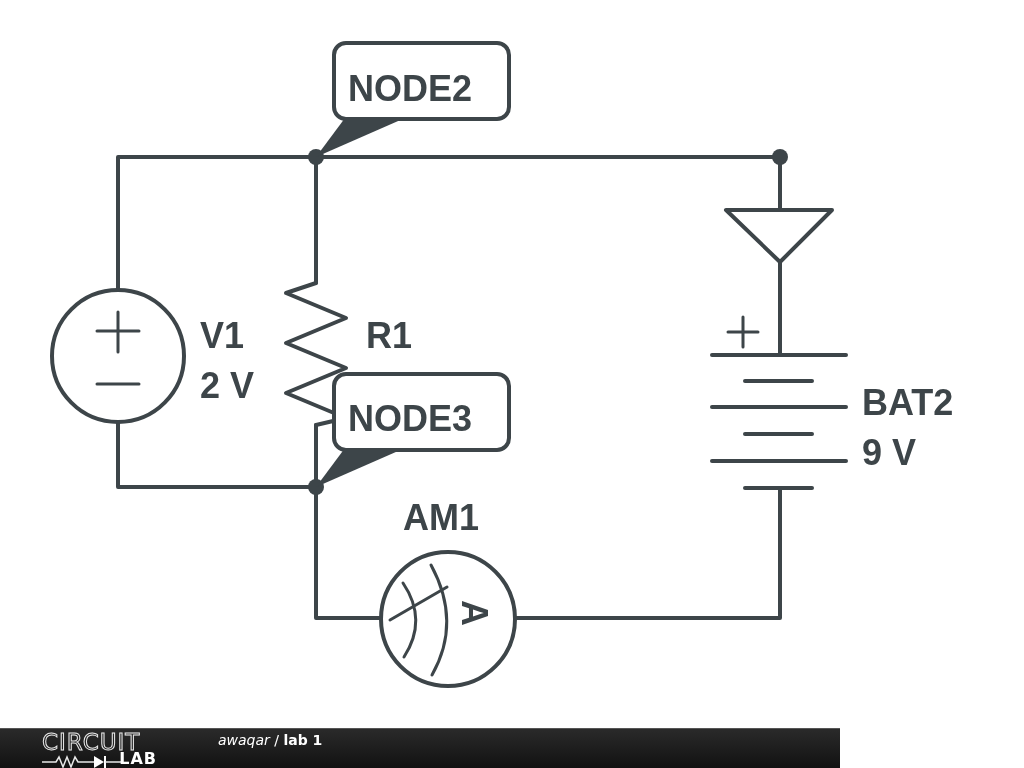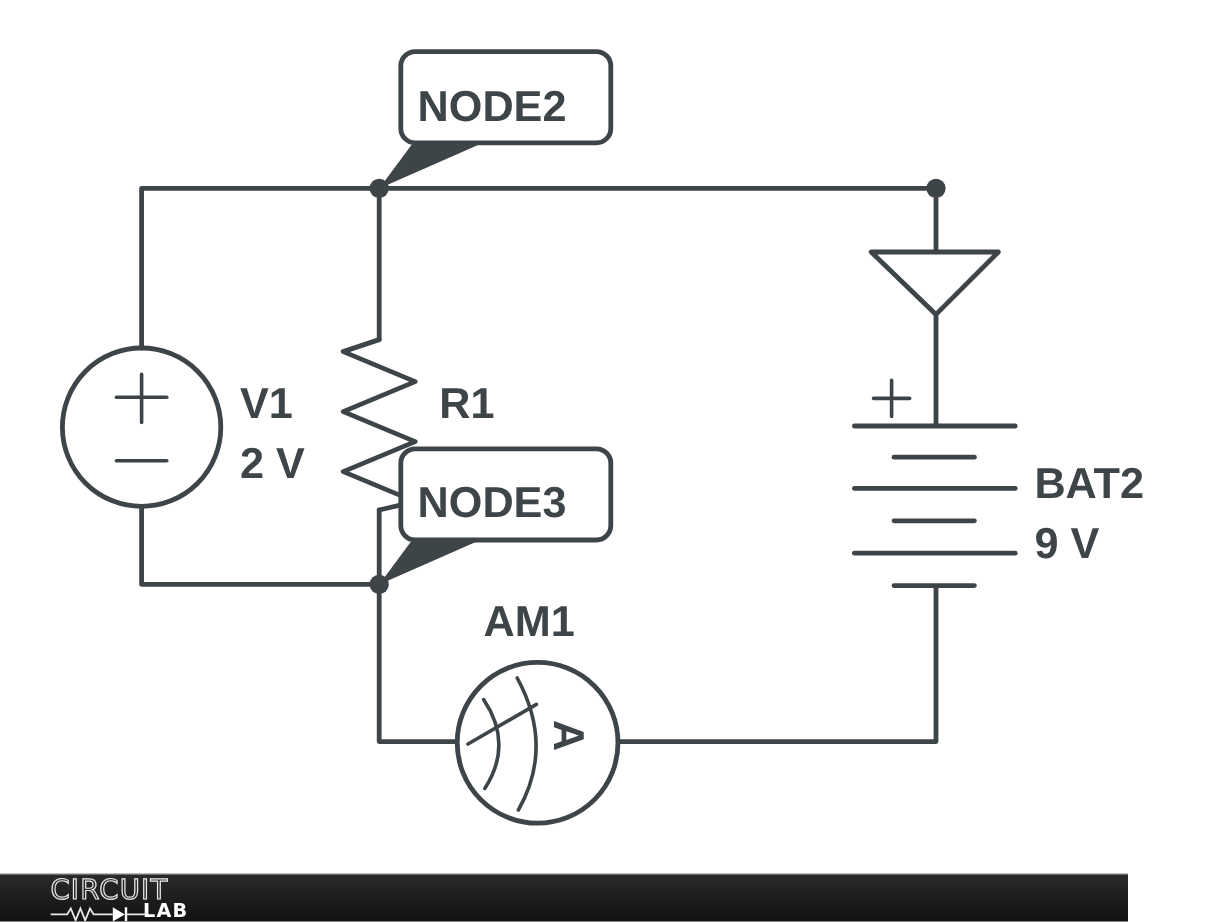--- a/index.html
+++ b/index.html
@@ -5,21 +5,21 @@
   html, body { margin: 0; padding: 0; background: #ffffff; }
   body { width: 1024px; height: 768px; position: relative; overflow: hidden; font-family: "Liberation Sans", sans-serif; }
   #schematic { position: absolute; left: 0; top: 0; width: 1024px; height: 728px; }
   .wire { stroke: #3d4549; stroke-width: 4; fill: none; stroke-linecap: round; stroke-linejoin: round; }
   .thin { stroke: #3d4549; stroke-width: 3; fill: none; stroke-linecap: round; }
   .dot { fill: #3d4549; }
   .lbl { font-family: "Liberation Sans", sans-serif; font-weight: bold; fill: #3d4549; font-size: 36px; }
   .nodebox { fill: #ffffff; stroke: #3d4549; stroke-width: 4; }
   .nodetxt { font-family: "Liberation Sans", sans-serif; font-weight: bold; fill: #3d4549; font-size: 36px; }
   .pointer { fill: #3d4549; }
-  #footer { position: absolute; left: 0; top: 728px; width: 940px; height: 40px; background: linear-gradient(#2a2a2a, #111111); border-top: 1px solid #555; }
+  #footer { position: absolute; left: 0; top: 728px; width: 840px; height: 40px; background: linear-gradient(#2a2a2a, #111111); border-top: 1px solid #555; }
   .logo { position: absolute; left: 42px; top: 2px; width: 134px; height: 36px; }
   .logo-top { position: absolute; left: 0; top: 0; font-family: "DejaVu Sans", sans-serif; font-size: 23px; letter-spacing: 1px; color: transparent; -webkit-text-stroke: 1px #e8e8e8; line-height: 22px; font-weight: normal; }
   .logo-bottom { position: absolute; left: 0; top: 21px; width: 134px; height: 16px; }
   .logo-lab { position: absolute; right: 19px; top: 19px; font-family: "DejaVu Sans", sans-serif; font-weight: bold; font-size: 16px; color: #ffffff; letter-spacing: 1px; line-height: 18px; }
   .credits { position: absolute; left: 218px; top: 2px; color: #ffffff; font-family: "DejaVu Sans", sans-serif; font-size: 14px; line-height: 18px; }
   .author { font-style: italic; }
   .title { font-weight: bold; }
   .url { color: #ffffff; text-decoration: none; }
 </style>
 </head>
@@ -100,14 +100,17 @@
     <span class="logo-top">CIRCUIT</span>
     <svg class="logo-bottom" viewBox="0 0 134 16">
       <polyline points="0,10 14,10 17,5 21,15 25,5 29,15 33,5 36,10 52,10" fill="none" stroke="#e8e8e8" stroke-width="1.5"></polyline>
       <polygon points="52,4 52,16 62,10" fill="#ffffff"></polygon>
       <line x1="63" y1="4" x2="63" y2="16" stroke="#ffffff" stroke-width="2"></line>
       <line x1="63" y1="10" x2="80" y2="10" stroke="#e8e8e8" stroke-width="1.5"></line>
     </svg>
     <span class="logo-lab">LAB</span>
   </div>
   <div class="credits">
+    <div>
+      <span class="author">awaqar</span><span> / </span><span class="title">lab 1</span>
+    </div>
   </div>
 </div>
 
 </body></html>

